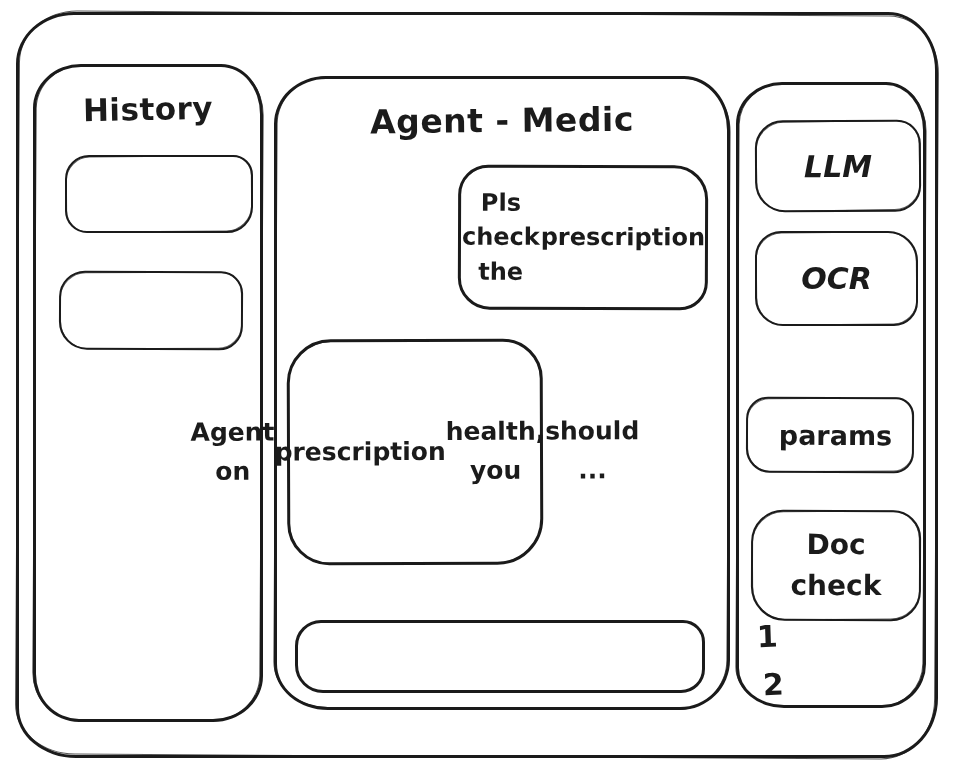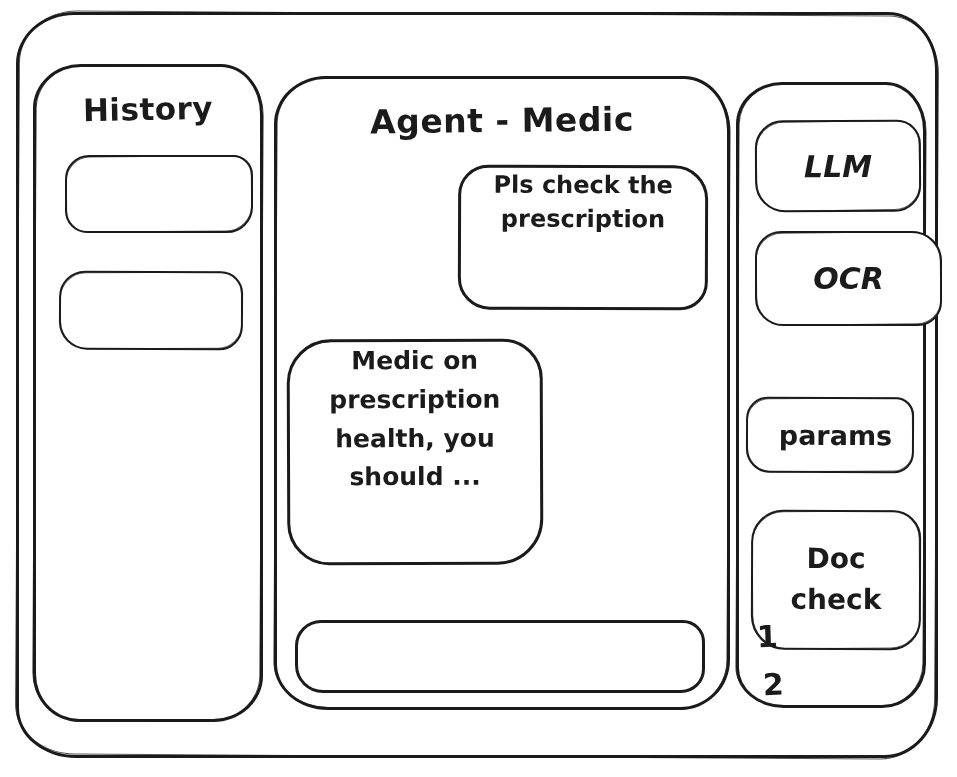--- a/index.html
+++ b/index.html
@@ -50,21 +50,21 @@
   }
 
   
   .chat-panel{
     left:274px;top:76px;width:456px;height:634px;
     border-radius:52px 46px 50px 54px / 48px 54px 50px 46px;
   }
   .chat-title{top:22px;font-size:33px;transform:rotate(-.6deg);}
   .bubble{
     position:absolute;border:3px solid var(--ink);box-sizing:border-box;background:var(--bg);
-    display:flex;flex-direction:column;align-items:center;
+    display:flex;flex-direction:row;align-items:center;justify-content:center;
     font-weight:700;text-align:center;
   }
   .bubble::before{
     content:"";position:absolute;inset:-2px;border:1.3px solid rgba(27,27,27,.7);
     border-radius:inherit;transform:rotate(-.4deg);pointer-events:none;
   }
   .bubble-user{
     left:181px;top:86px;width:250px;height:145px;
     border-radius:30px 34px 28px 32px;font-size:24px;line-height:1.42;
     transform:rotate(.2deg);
@@ -91,25 +91,25 @@
     position:absolute;background:var(--bg);border:2.8px solid var(--ink);box-sizing:border-box;
     display:flex;align-items:center;justify-content:center;
     font-weight:700;cursor:pointer;
   }
   .tool-btn::before{
     content:"";position:absolute;inset:-1px;border:1.1px solid rgba(27,27,27,.7);
     border-radius:inherit;transform:rotate(-.6deg);pointer-events:none;
   }
   .btn-llm{left:16px;top:35px;width:166px;height:92px;border-radius:28px 24px 26px 30px;
     font-size:30px;font-style:italic;transform:rotate(-.3deg);}
-  .btn-ocr{left:16px;top:146px;width:187px;height:95px;border-radius:26px 30px 24px 28px;
+  .btn-ocr{left:16px;top:146px;width:163px;height:95px;border-radius:26px 30px 24px 28px;
     font-size:30px;font-style:italic;}
   .btn-params{left:7px;top:312px;width:168px;height:76px;border-radius:22px 18px 20px 24px;
     font-size:27px;transform:rotate(.25deg);padding-left:11px;}
-  .btn-doc{left:12px;top:425px;width:170px;height:140px;border-radius:32px 28px 30px 34px;
+  .btn-doc{left:12px;top:425px;width:170px;height:111px;border-radius:32px 28px 30px 34px;
     font-size:28px;line-height:1.45;flex-direction:column;text-align:center;transform:rotate(.2deg);}
   .doc-item{
     position:absolute;font-weight:700;font-size:30px;transform:rotate(-2deg);
   }
   .doc-item.one{left:18px;top:534px;}
   .doc-item.two{left:24px;top:582px;}
 </style>
 </head>
 <body>
 
@@ -125,21 +125,21 @@
 
   <div class="sketch chat-panel">
     <div class="panel-title chat-title">Agent - Medic</div>
 
     <div class="bubble bubble-user">
       <span class="msg-line">Pls check the</span>
       <span class="msg-line">prescription</span>
     </div>
 
     <div class="bubble bubble-assistant">
-      <span class="msg-line">Medic on</span>
+      <span class="msg-line">Agent on</span>
       <span class="msg-line">prescription</span>
       <span class="msg-line">health, you</span>
       <span class="msg-line">should ...</span>
     </div>
 
     <input class="chat-input" type="text" placeholder="" style="">
   </div>
 
   <div class="sketch tools-panel">
     <div class="tool-btn btn-llm">LLM</div>

